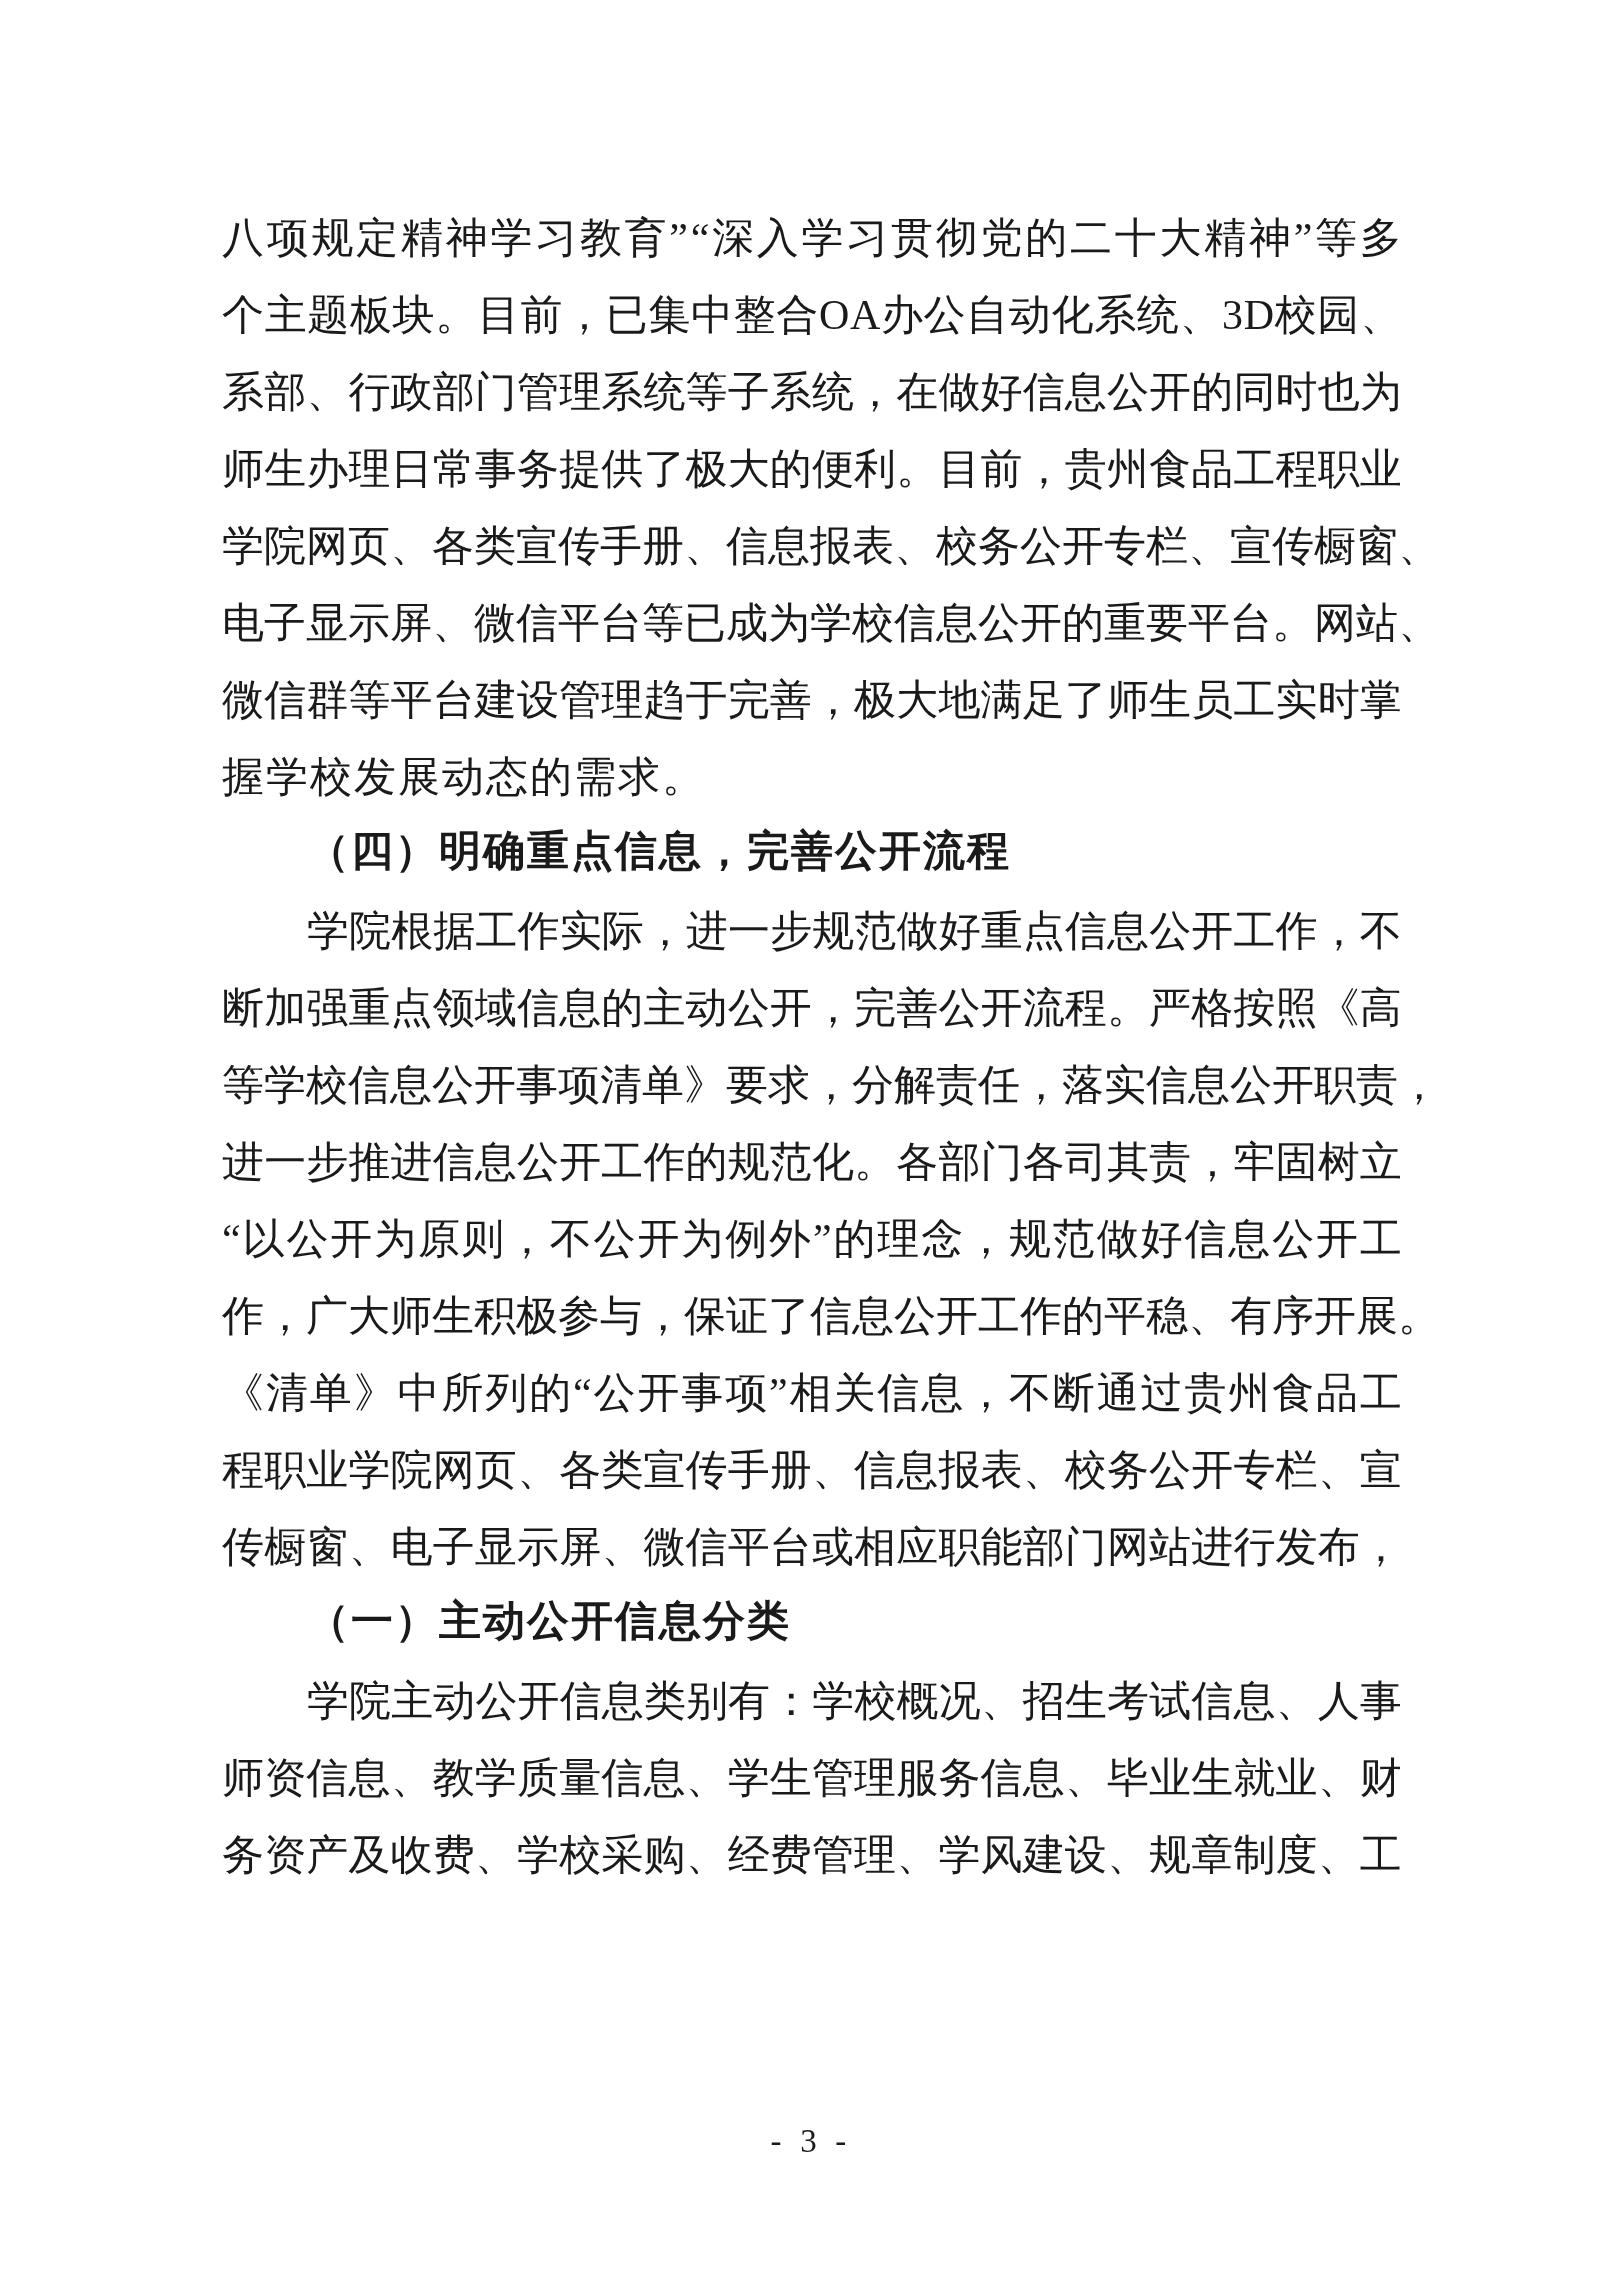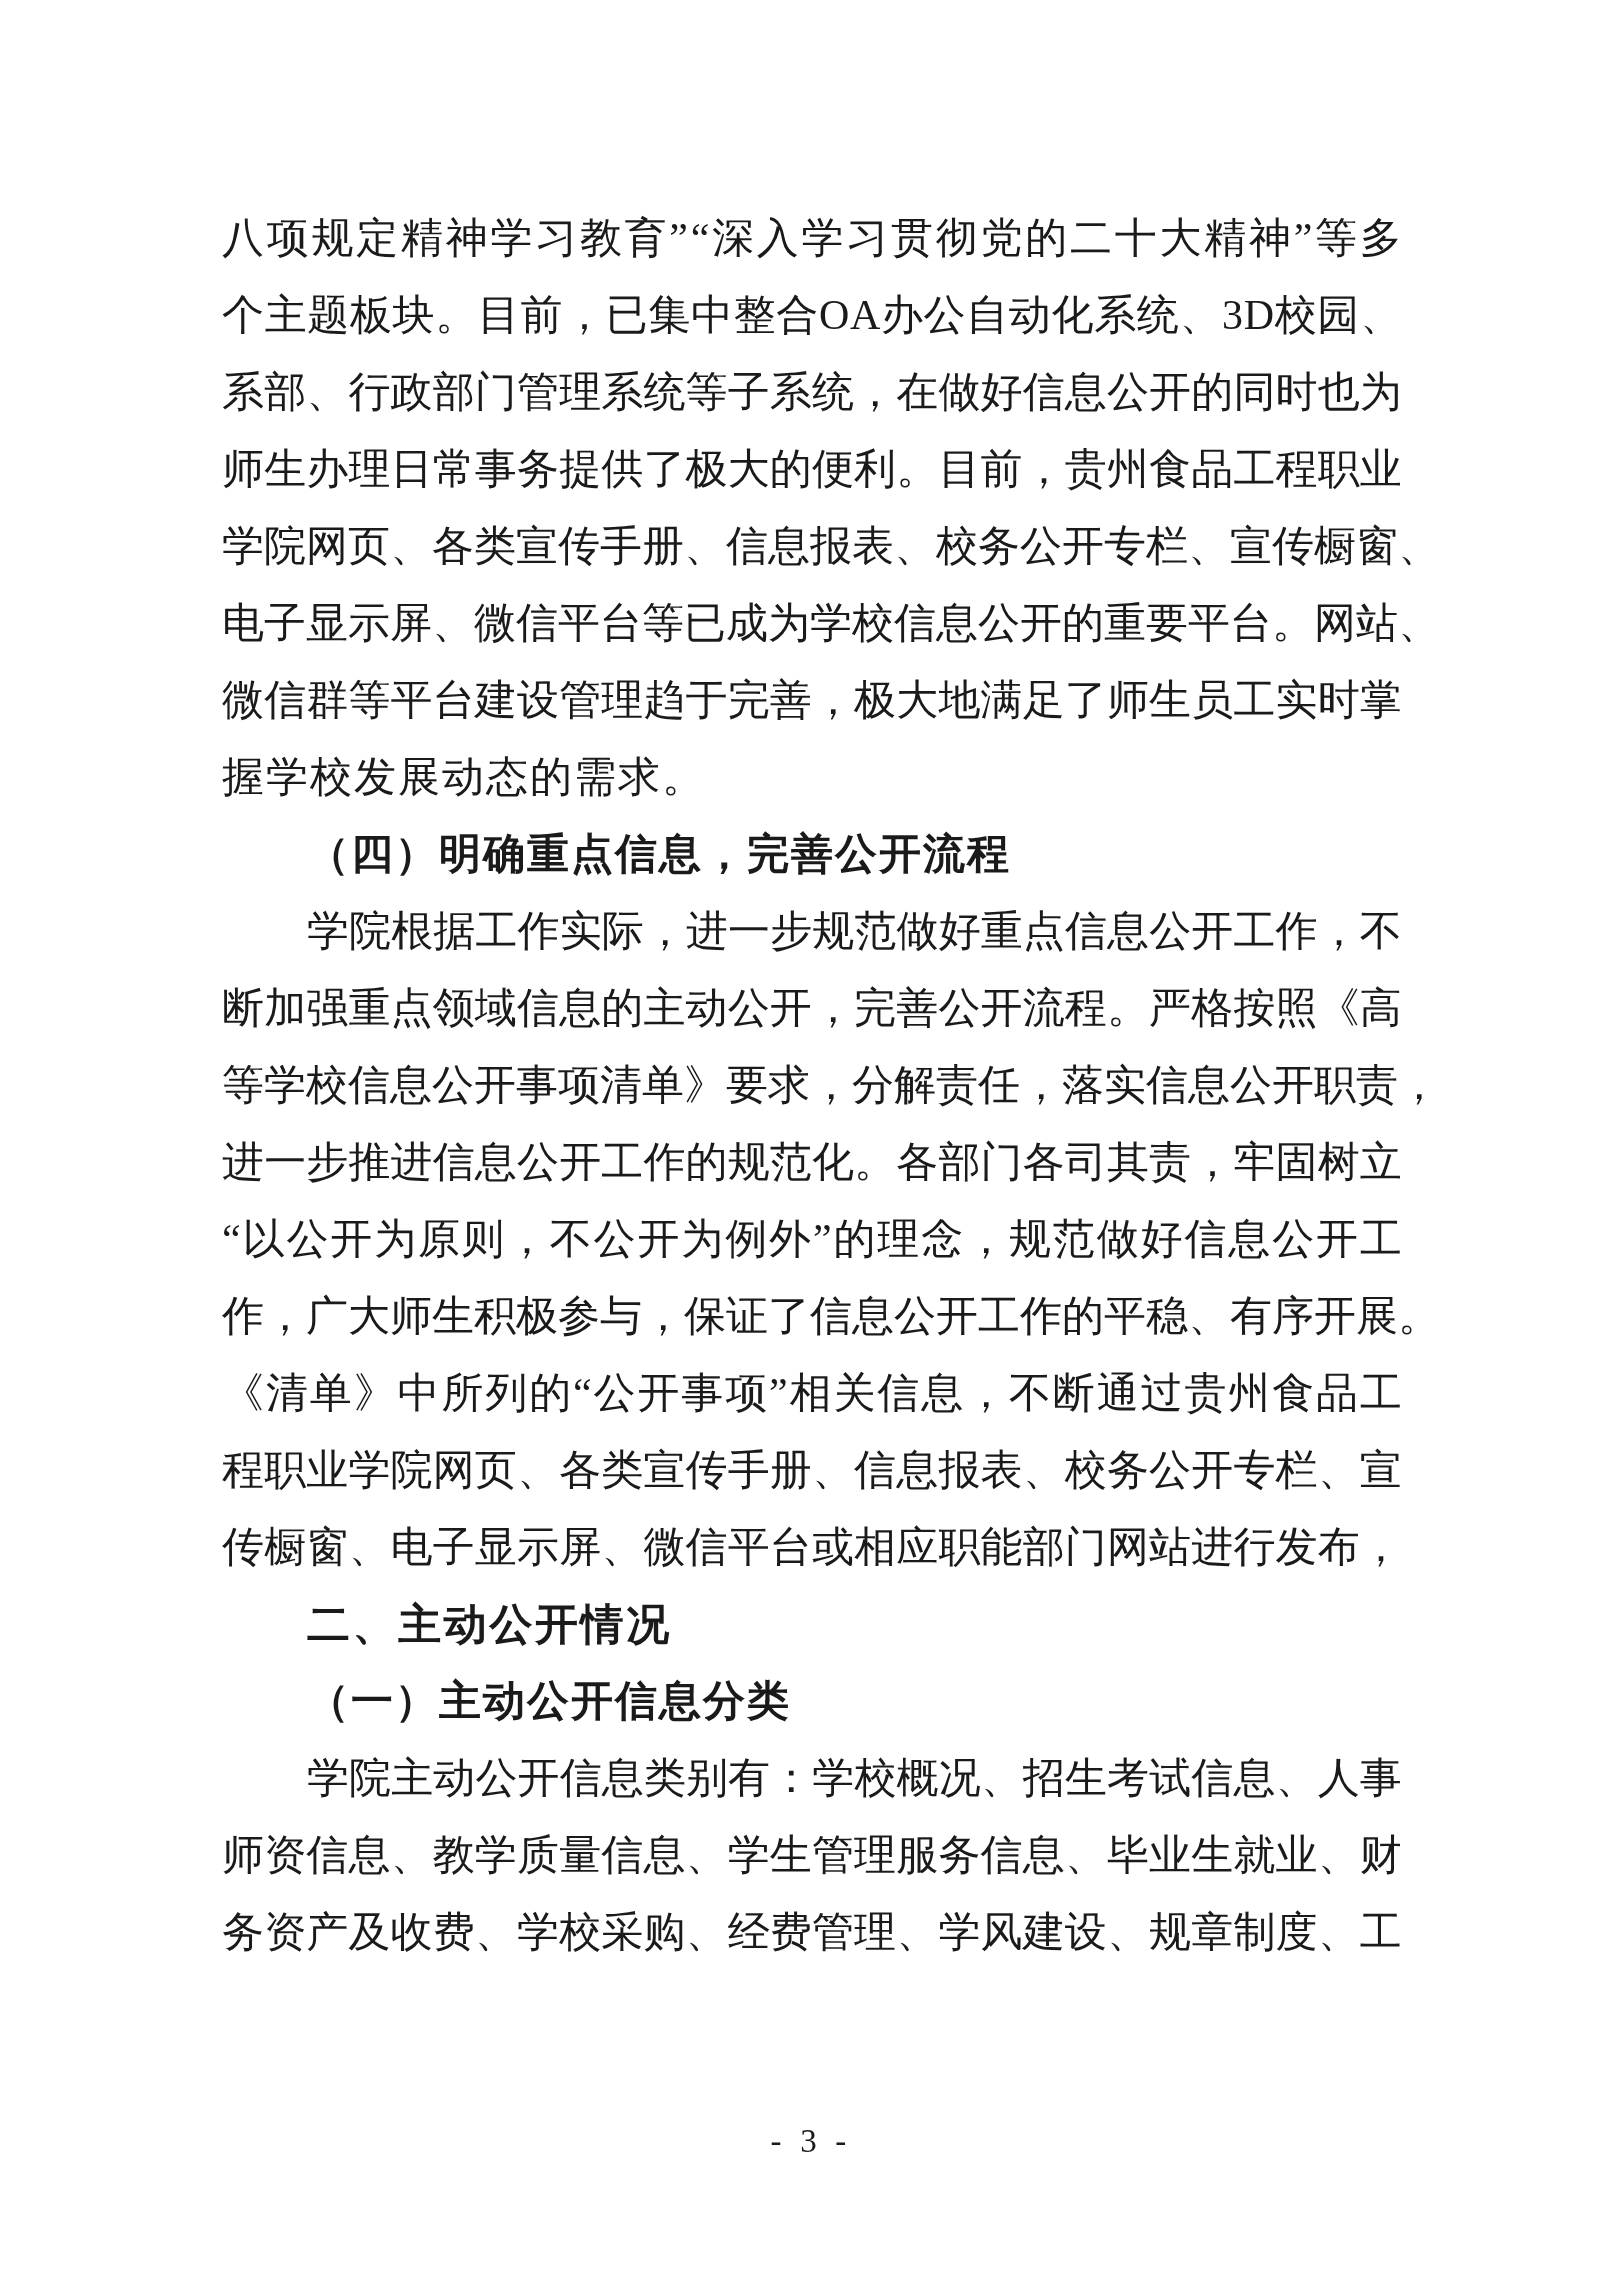--- a/index.html
+++ b/index.html
@@ -27,21 +27,21 @@
   .line.justify {
     display: flex;
     justify-content: space-between;
     align-items: center;
   }
   .line.indent { padding-left: 85px; }
   .line.body:not(.justify) { letter-spacing: 2px; }
   .line.heading-kai {
     font-weight: 700;
     letter-spacing: 2px;
-    font-family: Liberation Serif, serif;
+    font-family: Liberation Mono, monospace;
   }
   .line.heading-hei {
     font-weight: 700;
     letter-spacing: 2.6px;
     font-size: 43px;
     font-family: "Liberation Sans", sans-serif;
   }
   .footer {
     position: absolute;
     left: 0;
@@ -537,21 +537,20 @@
         <span>部</span>
         <span>门</span>
         <span>网</span>
         <span>站</span>
         <span>进</span>
         <span>行</span>
         <span>发</span>
         <span>布</span>
         <span>，</span>
       </div>
-      <div class="line heading-hei indent">二、主动公开情况</div>
       <div class="line heading-kai indent">（一）主动公开信息分类</div>
       <div class="line body indent justify">
         <span>学</span>
         <span>院</span>
         <span>主</span>
         <span>动</span>
         <span>公</span>
         <span>开</span>
         <span>信</span>
         <span>息</span>

